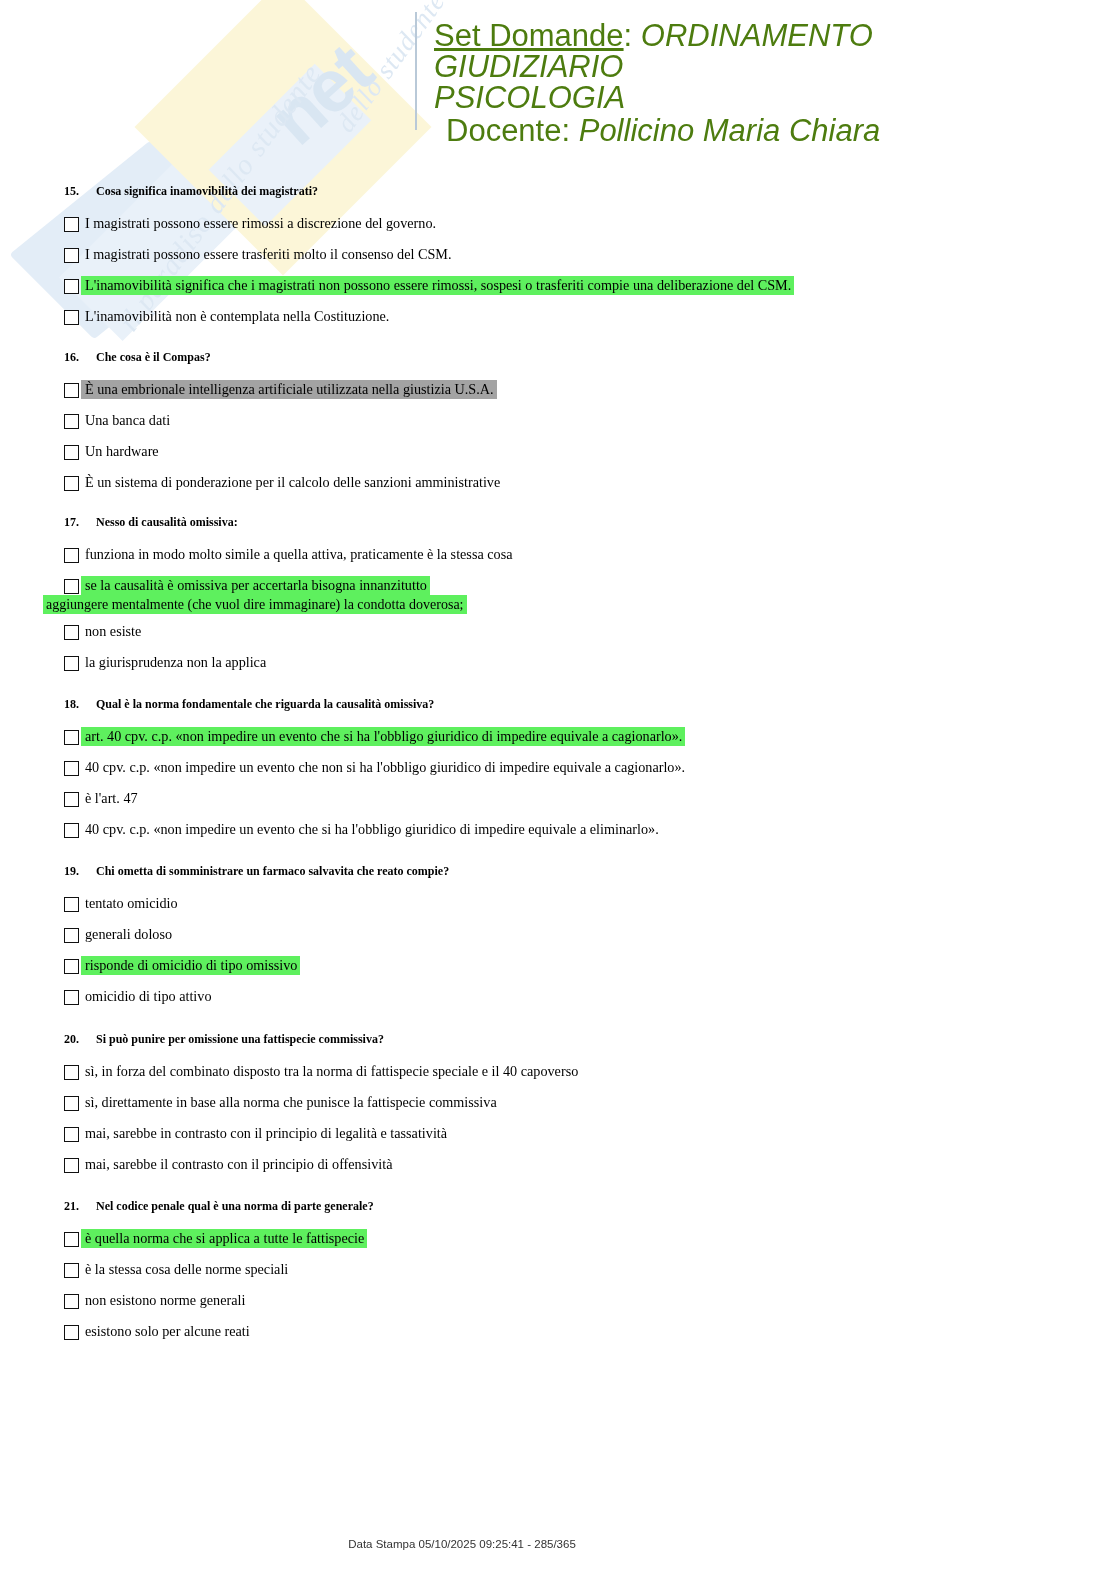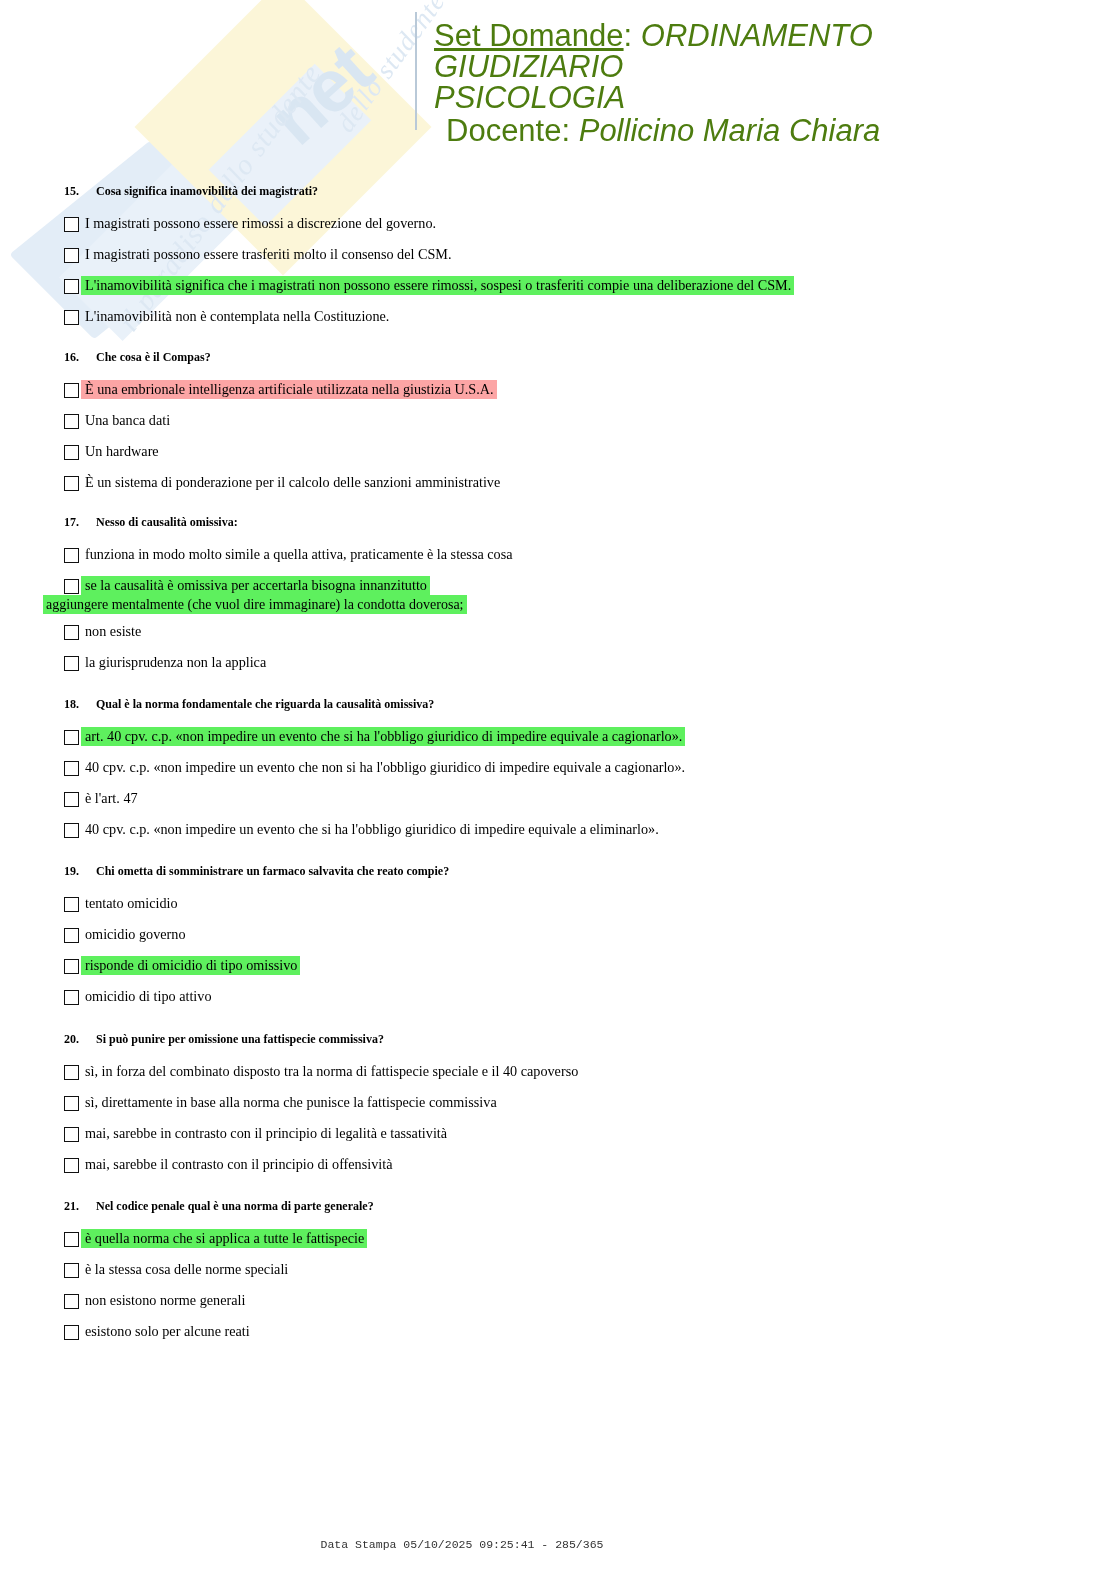--- a/index.html
+++ b/index.html
@@ -187,21 +187,21 @@
     white-space: nowrap;
   }
 
   
   .footer {
     position: absolute;
     left: 0;
     top: 1538px;
     width: 924px;
     text-align: center;
-    font-family: Liberation Mono, monospace;
+    font-family: Liberation Sans, sans-serif;
     font-size: 11.5px;
     color: #333;
     z-index: 2;
   }
 </style>
 </head>
 <body>
 
 <div class="page">
 
@@ -248,21 +248,21 @@
             <span class="cbox"></span>
             <span class="atext">L'inamovibilità non è contemplata nella Costituzione.</span>
           </div>
         </div>
       </div>
       <div class="qblock" style="top: 348px;">
         <div class="qtitle"><span class="qnum">16.</span><span>Che cosa è il Compas?</span></div>
         <div class="answers" style="margin-top: 14px;">
           <div class="ans">
             <span class="cbox"></span>
-            <span class="atext hl" style="background: #fca5a5;">È una embrionale intelligenza artificiale utilizzata nella giustizia U.S.A.</span>
+            <span class="atext hl" style="background: #a3a3a3;">È una embrionale intelligenza artificiale utilizzata nella giustizia U.S.A.</span>
           </div>
           <div class="ans">
             <span class="cbox"></span>
             <span class="atext">Una banca dati</span>
           </div>
           <div class="ans">
             <span class="cbox"></span>
             <span class="atext">Un hardware</span>
           </div>
           <div class="ans">
@@ -316,21 +316,21 @@
       </div>
       <div class="qblock" style="top: 862px;">
         <div class="qtitle"><span class="qnum">19.</span><span>Chi ometta di somministrare un farmaco salvavita che reato compie?</span></div>
         <div class="answers" style="margin-top: 14px;">
           <div class="ans">
             <span class="cbox"></span>
             <span class="atext">tentato omicidio</span>
           </div>
           <div class="ans">
             <span class="cbox"></span>
-            <span class="atext">omicidio governo</span>
+            <span class="atext">generali doloso</span>
           </div>
           <div class="ans">
             <span class="cbox"></span>
             <span class="atext hl" style="background: rgb(94, 240, 94);">risponde di omicidio di tipo omissivo</span>
           </div>
           <div class="ans">
             <span class="cbox"></span>
             <span class="atext">omicidio di tipo attivo</span>
           </div>
         </div>

